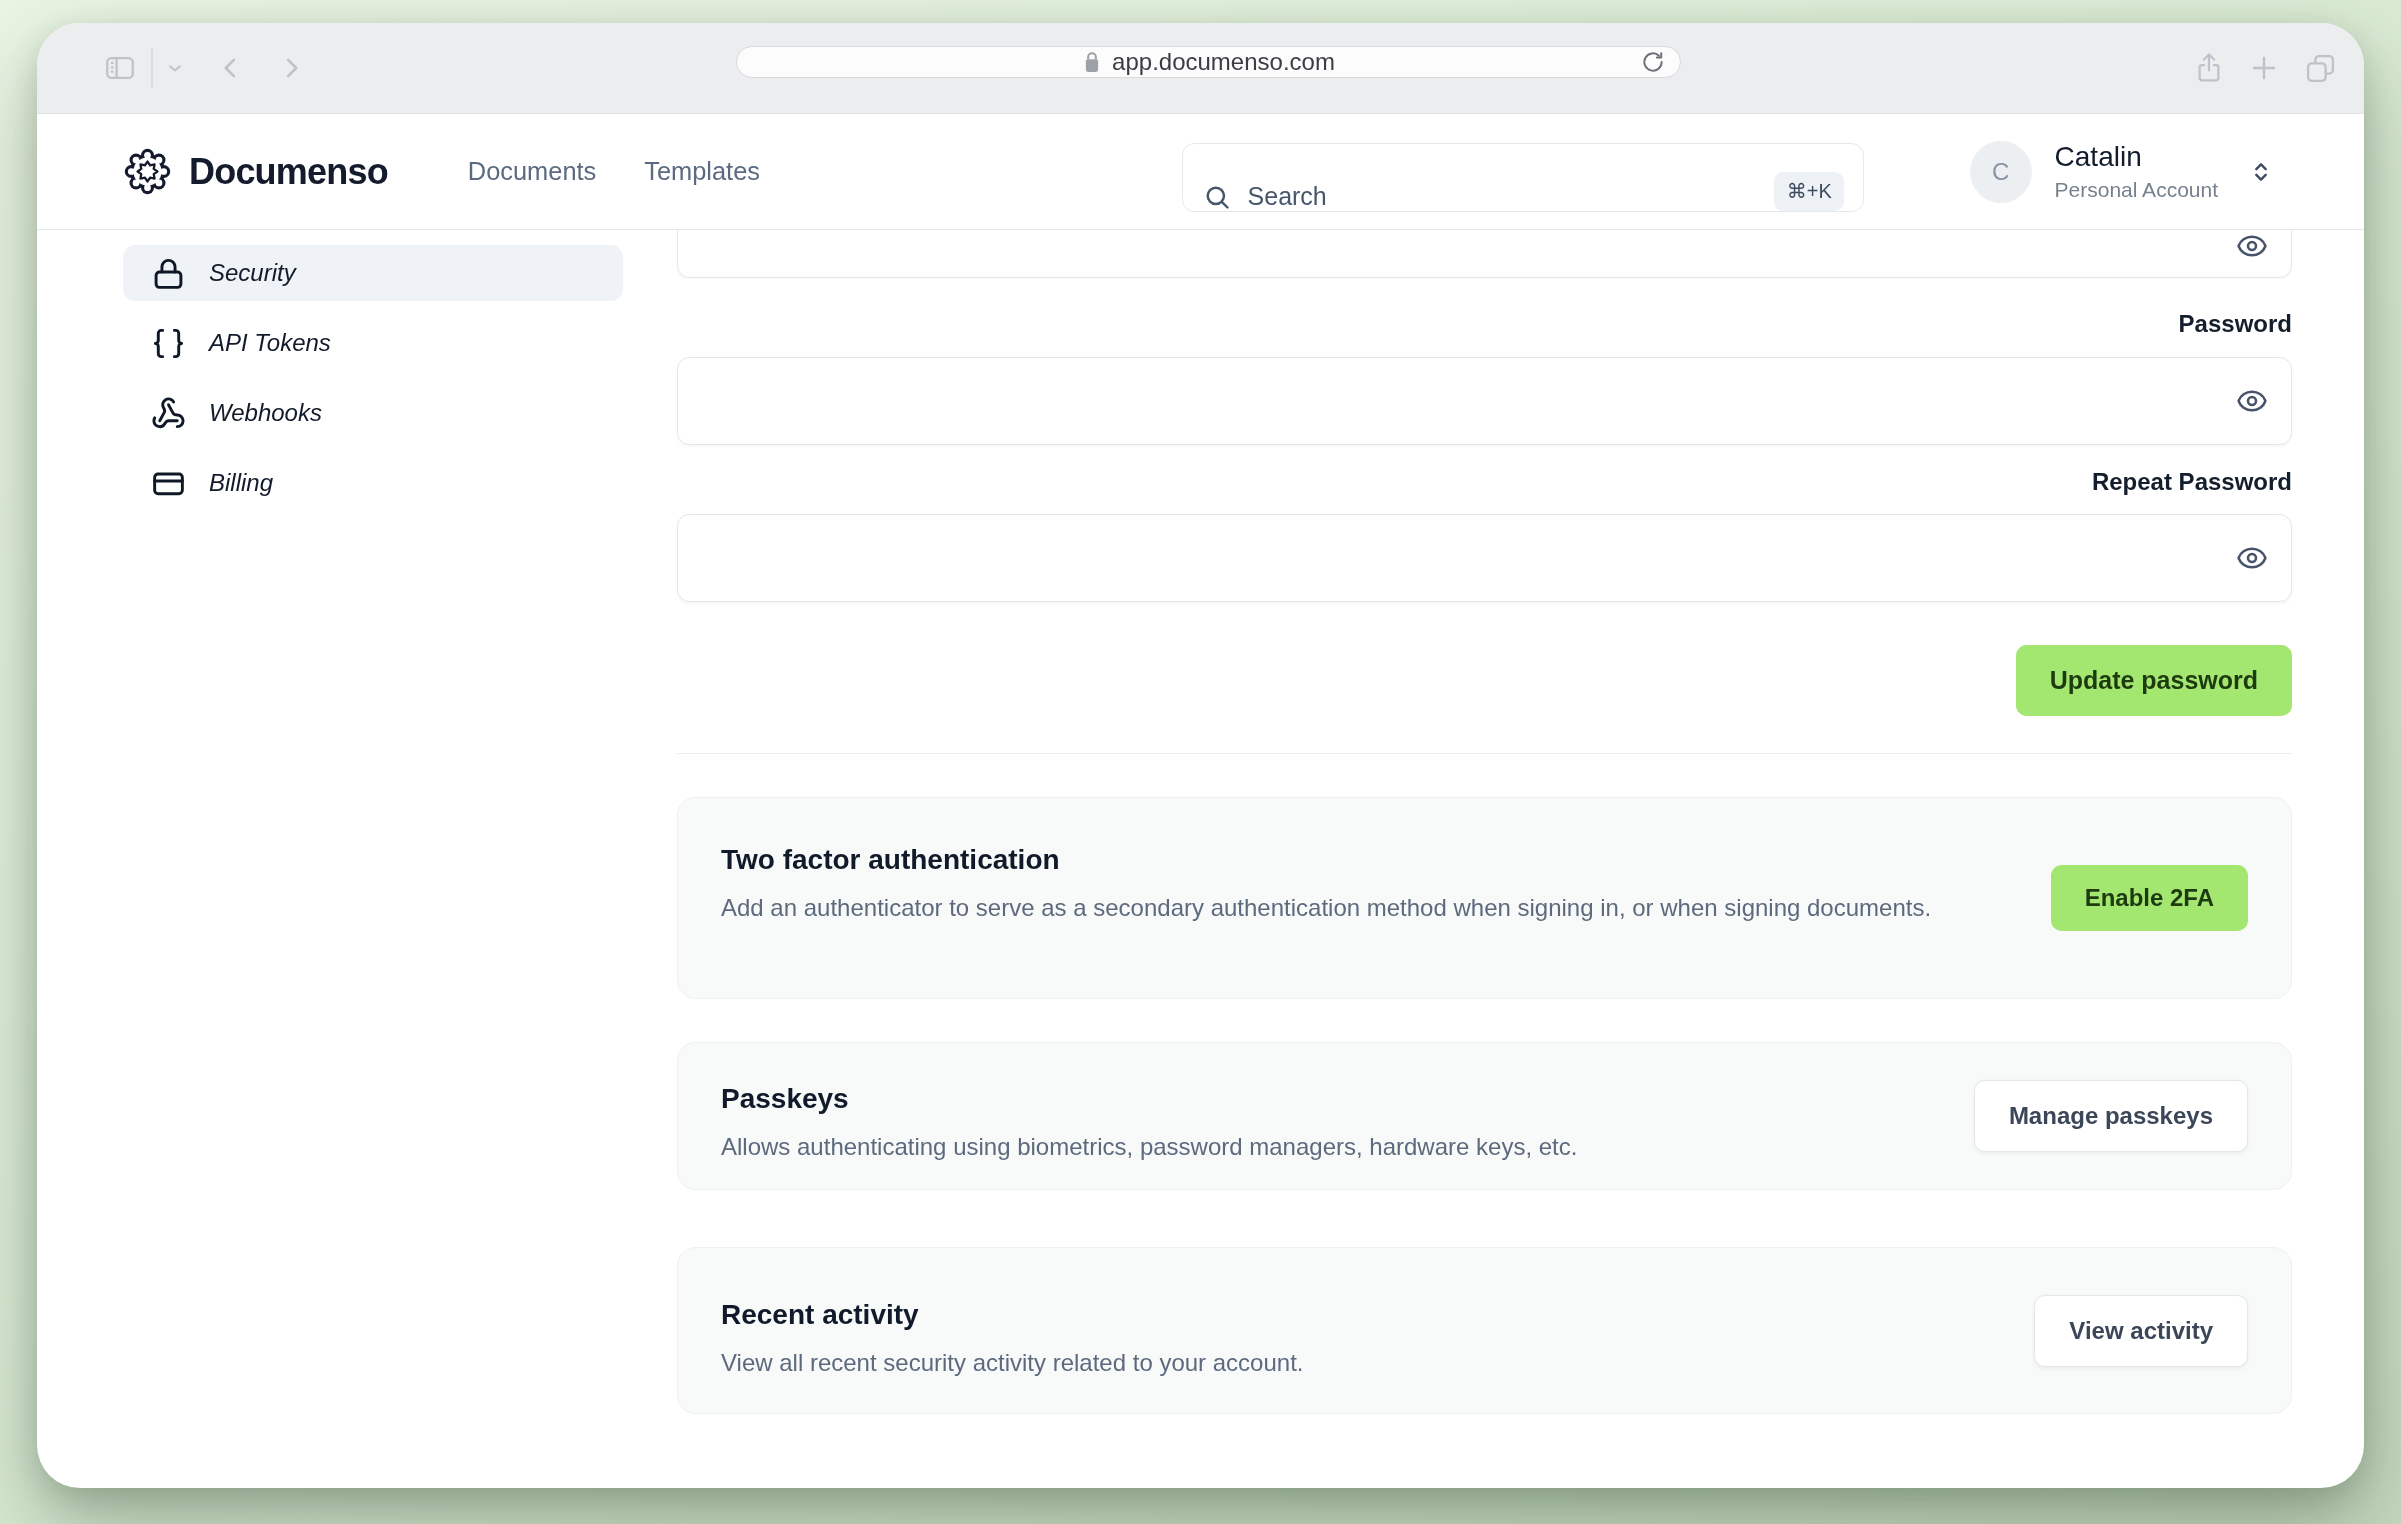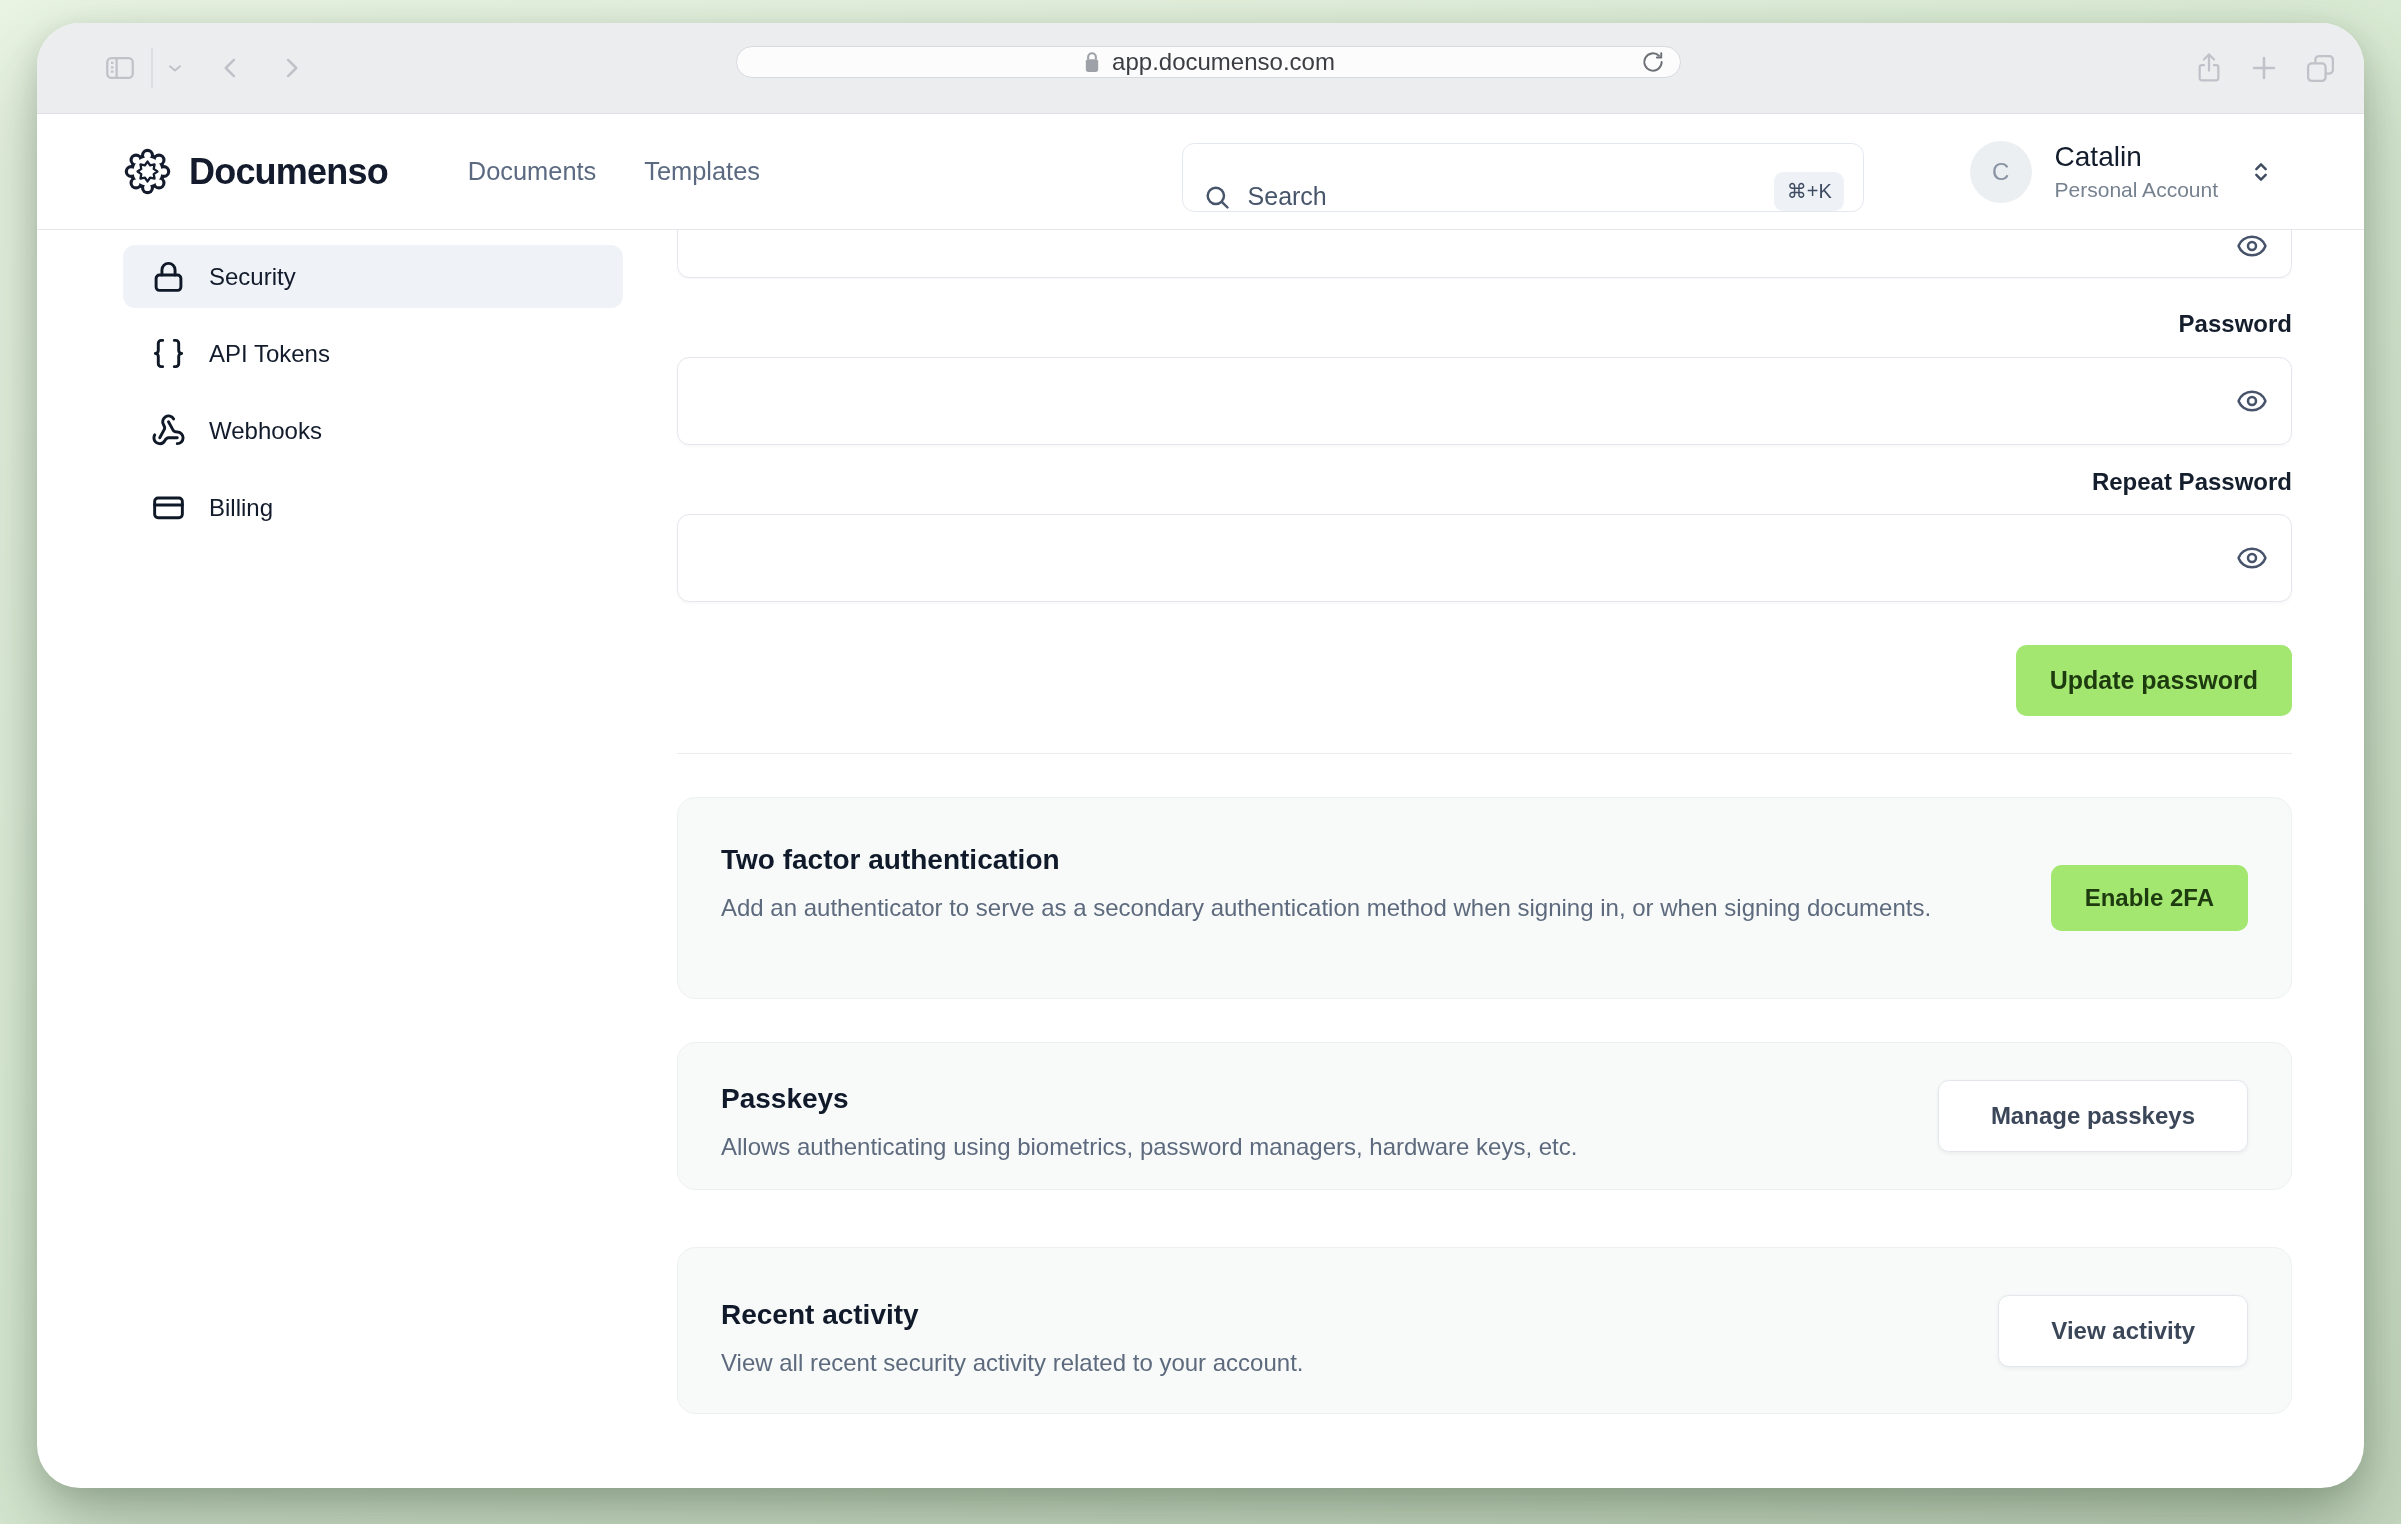--- a/index.html
+++ b/index.html
@@ -62,23 +62,23 @@
     color: #8A93A3; font-size: 24px; display: flex; align-items: center; justify-content: center;
   }
   .acct-text { margin-left: 23px; display: flex; flex-direction: column; gap: 4.6px; }
   .acct-name { font-size: 28px; color: #121C2C; font-weight: 500; }
   .acct-type { font-size: 21px; color: #76818F; }
   .acct-caret { margin-left: 29px; color: #3F4C5F; display: flex; }
   
   .app-body { display: flex; padding: 0 72px 0 86px; }
   .sidebar { width: 500px; flex: none; padding-top: 15.4px; }
   .side-item {
-    height: 63px; border-radius: 12px; display: flex; align-items: center;
+    height: 56px; border-radius: 12px; display: flex; align-items: center;
     padding-left: 28px; gap: 23px; margin-bottom: 14px; cursor: pointer;
-    color: #121B2B; font-size: 24px; font-weight: 500;
+    color: #121B2B; font-size: 24px; font-weight: 500; font-style: italic;
   }
   .side-item.active { background: #EFF2F6; }
   .side-item .ic { display: flex; color: #0F1826; }
   .content { flex: 1; margin-left: 54px; min-width: 0; }
   .clip { position: relative; height: 49px; overflow: hidden; }
   .field {
     position: relative; width: 100%; height: 88px; background: #fff;
     border: 1.5px solid #E3E7ED; border-radius: 12.3px;
     box-shadow: 0 1.5px 3.1px rgba(16,24,40,0.03);
   }
@@ -107,21 +107,21 @@
   }
   .card.c1 { height: 202px; }
   .card.c2 { height: 148px; padding-top: 40px; }
   .card.c3 { height: 167px; margin-top: 57px; padding-top: 51px; }
   .card h3 { font-size: 28px; font-weight: 600; color: #101A2A; }
   .card p { margin-top: 14px; font-size: 24px; line-height: 36px; color: #5D6A7E; max-width: 1242px; }
   .card .side-btn { position: absolute; right: 43px; top: 50%; transform: translateY(-50%); }
   .btn-green.sm { height: 66px; font-size: 24px; }
   .btn-outline {
     background: #fff; color: #3B4759; border: 1.5px solid #E3E7EC; border-radius: 10.8px;
-    height: 72px; padding: 0 52px; font-size: 24px; font-weight: 600;
+    height: 72px; padding: 0 34px; font-size: 24px; font-weight: 600;
     font-family: inherit; cursor: pointer; box-shadow: 0 1.5px 4.6px rgba(16,24,40,0.05);
     white-space: nowrap;
   }
   svg { display: block; }
 </style>
 </head>
 <body>
 
 <div class="page">
   <div class="window">

